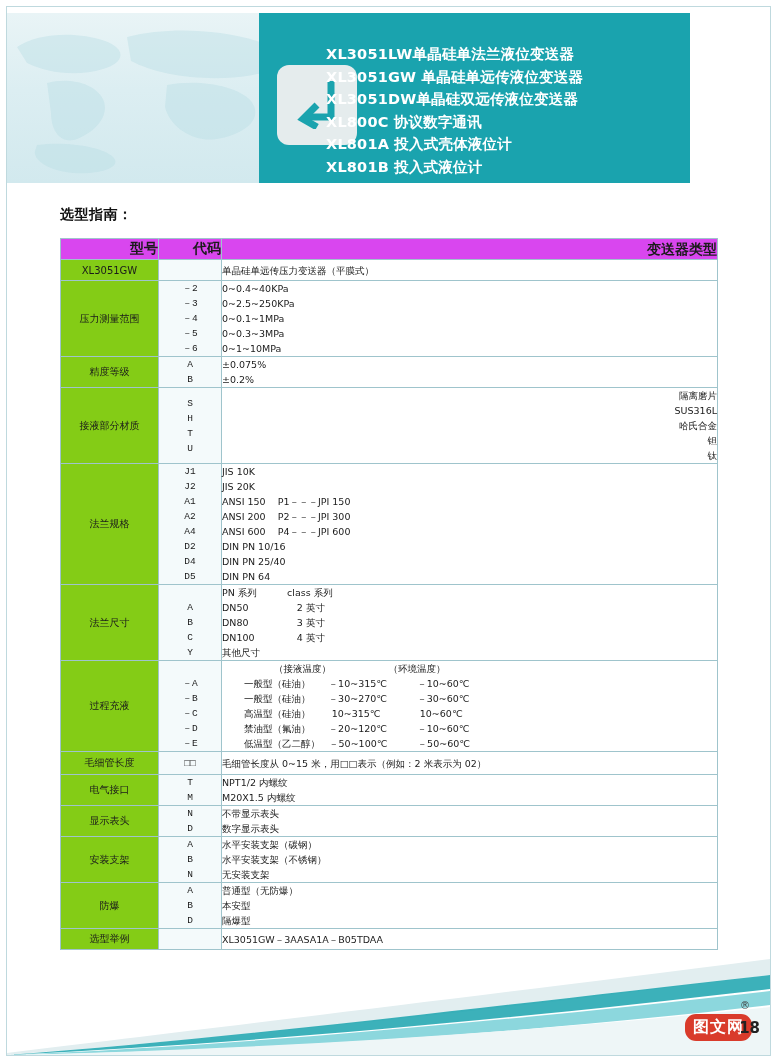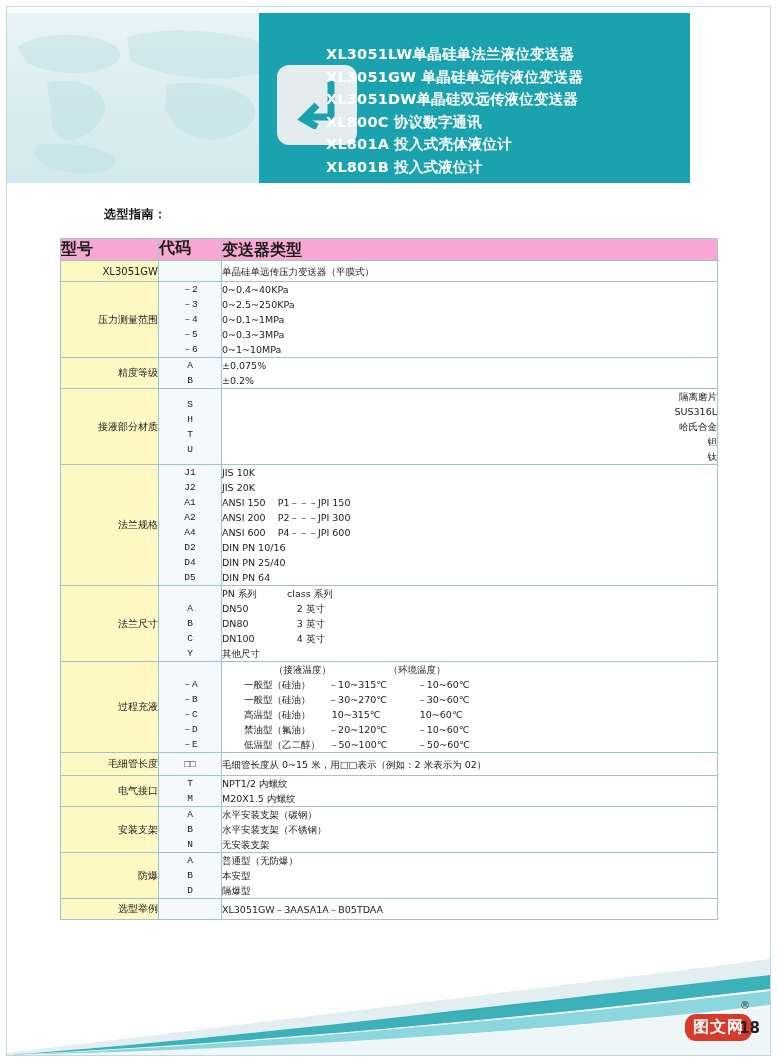--- a/index.html
+++ b/index.html
@@ -54,45 +54,44 @@
   .logo-box{
     position:absolute;left:270px;top:52px;width:80px;height:80px;
     background:#e5eced;border-radius:12px;
   }
   .logo-arrow{
     position:absolute;left:290px;top:66px;width:44px;height:50px;
   }
   
   .section-title{
     position:absolute;left:60px;top:206px;
-    font-size:12px;font-weight:bold;color:#111;
+    font-size:14px;font-weight:bold;color:#111;
     letter-spacing:.5px;
-    margin-left:44px;
   }
   table.spec{
     position:absolute;left:60px;top:238px;
     width:658px;
     border-collapse:collapse;
     font-size:9.5px;
     color:#1b1b1b;
   }
   table.spec td,table.spec th{
     border:1px solid #9fc4cc;
     padding:0;
     vertical-align:middle;
   }
   .hdr td{
-    background:#f9a8d4;
-    text-align:left;
+    background:#d946ef;
+    text-align:right;
     font-weight:bold;
     height:20px;
-    font-size:16px;
+    font-size:14px;
   }
   .c-name{
-    width:97px;text-align:right;background:#fef9c3;
+    width:97px;text-align:center;background:#84cc16;
     font-size:10px;
   }
   .c-code{
     width:62px;text-align:center;background:#f4fafb;
     line-height:15px;font-size:9.5px;font-family:Liberation Mono, monospace;
   }
   .c-desc{
     padding-left:6px;line-height:15px;font-size:9.5px;
   }
   .rowline{display:block;white-space:pre;}
@@ -297,20 +296,31 @@
       <td class="c-code code-pad">
         <span class="rowline">T</span>
         <span class="rowline">M</span>
       </td>
       <td class="c-desc desc-pad">
         <span class="rowline">NPT1/2 内螺纹</span>
         <span class="rowline">M20X1.5 内螺纹</span>
       </td>
     </tr>
 
+    <tr>
+      <td class="c-name">显示表头</td>
+      <td class="c-code code-pad">
+        <span class="rowline">N</span>
+        <span class="rowline">D</span>
+      </td>
+      <td class="c-desc desc-pad">
+        <span class="rowline">不带显示表头</span>
+        <span class="rowline">数字显示表头</span>
+      </td>
+    </tr>
 
     <tr>
       <td class="c-name">安装支架</td>
       <td class="c-code code-pad">
         <span class="rowline">A</span>
         <span class="rowline">B</span>
         <span class="rowline">N</span>
       </td>
       <td class="c-desc desc-pad">
         <span class="rowline">水平安装支架（碳钢）</span>

